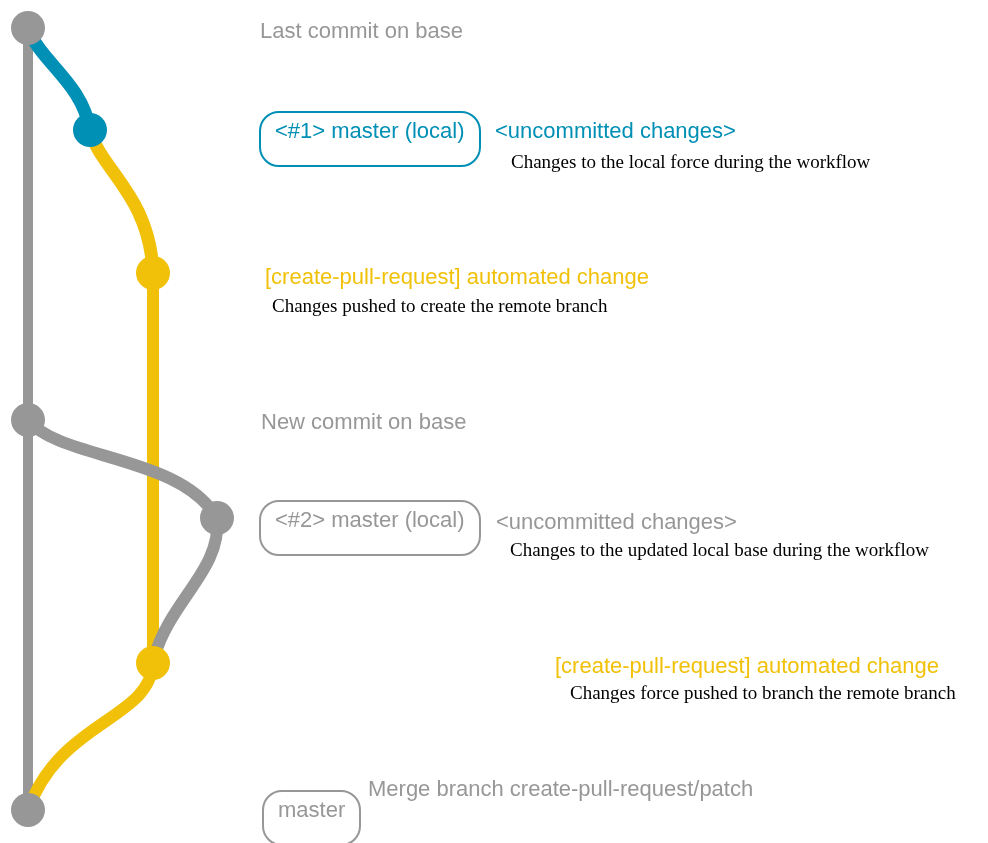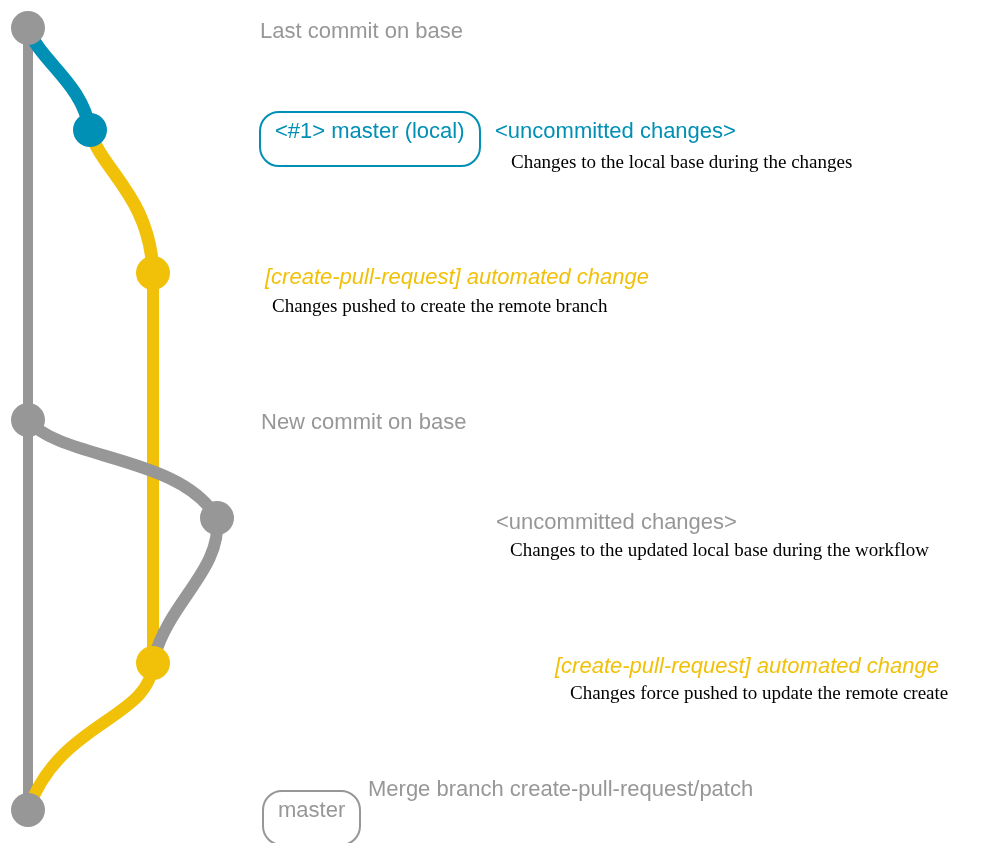--- a/index.html
+++ b/index.html
@@ -7,21 +7,21 @@
   }
   html,body{margin:0;padding:0;background:var(--bg);}
   .stage{
     position:relative; width:988px; height:843px; background:var(--bg);
     overflow:hidden; font-family:"Liberation Sans", sans-serif;
   }
   .stage svg{position:absolute; left:0; top:0;}
   .txt{position:absolute; white-space:nowrap; line-height:27px; font-size:22px;}
   .h-gray{color:var(--gray);}
   .h-blue{color:var(--blue);}
-  .h-yellow{color:var(--yellow);font-style:italic;}
+  .h-yellow{color:var(--yellow);}
   .serif{
     font-family:"Liberation Serif", serif; font-size:19px; line-height:23px;
     color:var(--ink);
   }
   .pill{
     position:absolute; white-space:nowrap; box-sizing:border-box;
     height:56px; line-height:36px; padding:0 14px;
     border:2px solid; border-radius:20px; font-size:22px; background:var(--bg);
   }
   .pill-blue{color:var(--blue); border-color:var(--blue);}
@@ -61,29 +61,30 @@
     <circle cx="28" cy="420" r="17" class="f-gray"></circle>
     <circle cx="217" cy="518" r="17" class="f-gray"></circle>
     <circle cx="153" cy="663" r="17" class="f-yellow"></circle>
     <circle cx="28" cy="810" r="17" class="f-gray"></circle>
   </svg>
 
   <div class="txt h-gray" style="left:260px; top:17px;">Last commit on base</div>
 
   <div class="pill pill-blue" style="left:259px; top:111px;">&lt;#1&gt; master (local)</div>
   <div class="txt h-blue" style="left:495px; top:117px;">&lt;uncommitted changes&gt;</div>
-  <div class="txt serif" style="left:511px; top:150px;">Changes to the local base during the changes</div>
+  <div class="txt serif" style="left:511px; top:150px;">Changes to the local force during the workflow</div>
 
   <div class="txt h-yellow" style="left:265px; top:263px;">[create-pull-request] automated change</div>
   <div class="txt serif" style="left:272px; top:294px;">Changes pushed to create the remote branch</div>
 
   <div class="txt h-gray" style="left:261px; top:408px;">New commit on base</div>
 
+  <div class="pill pill-gray" style="left:259px; top:500px;">&lt;#2&gt; master (local)</div>
   <div class="txt h-gray" style="left:496px; top:508px;">&lt;uncommitted changes&gt;</div>
   <div class="txt serif" style="left:510px; top:538px;">Changes to the updated local base during the workflow</div>
 
   <div class="txt h-yellow" style="left:555px; top:652px;">[create-pull-request] automated change</div>
-  <div class="txt serif" style="left:570px; top:681px;">Changes force pushed to update the remote create</div>
+  <div class="txt serif" style="left:570px; top:681px;">Changes force pushed to branch the remote branch</div>
 
   <div class="pill pill-gray" style="left:262px; top:790px;">master</div>
   <div class="txt h-gray" style="left:368px; top:775px;">Merge branch create-pull-request/patch</div>
 
 </div>
 
 </body></html>

